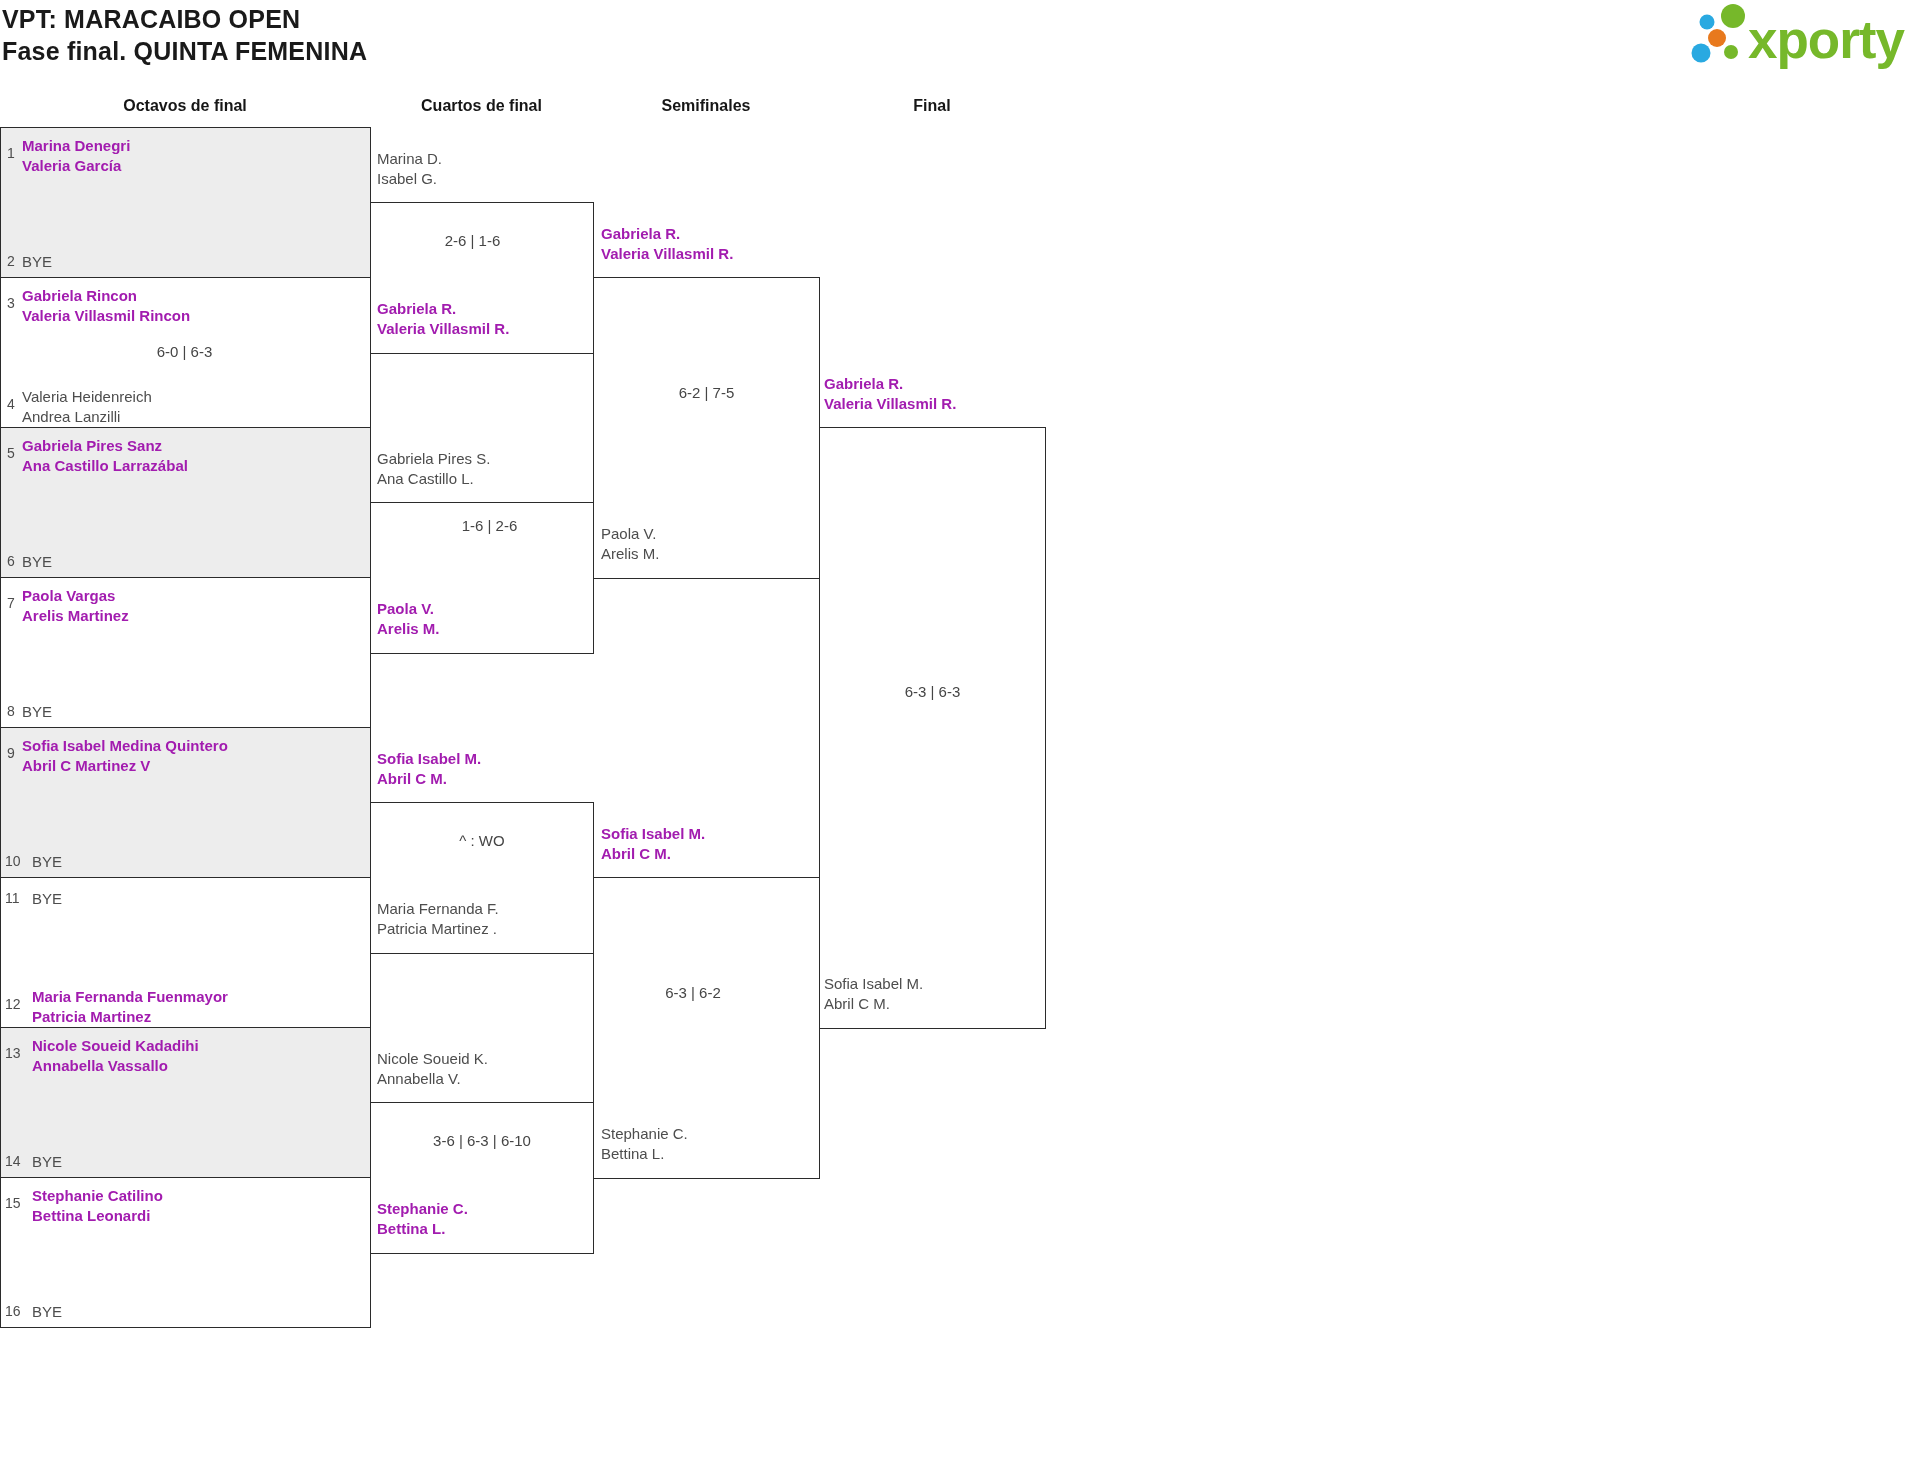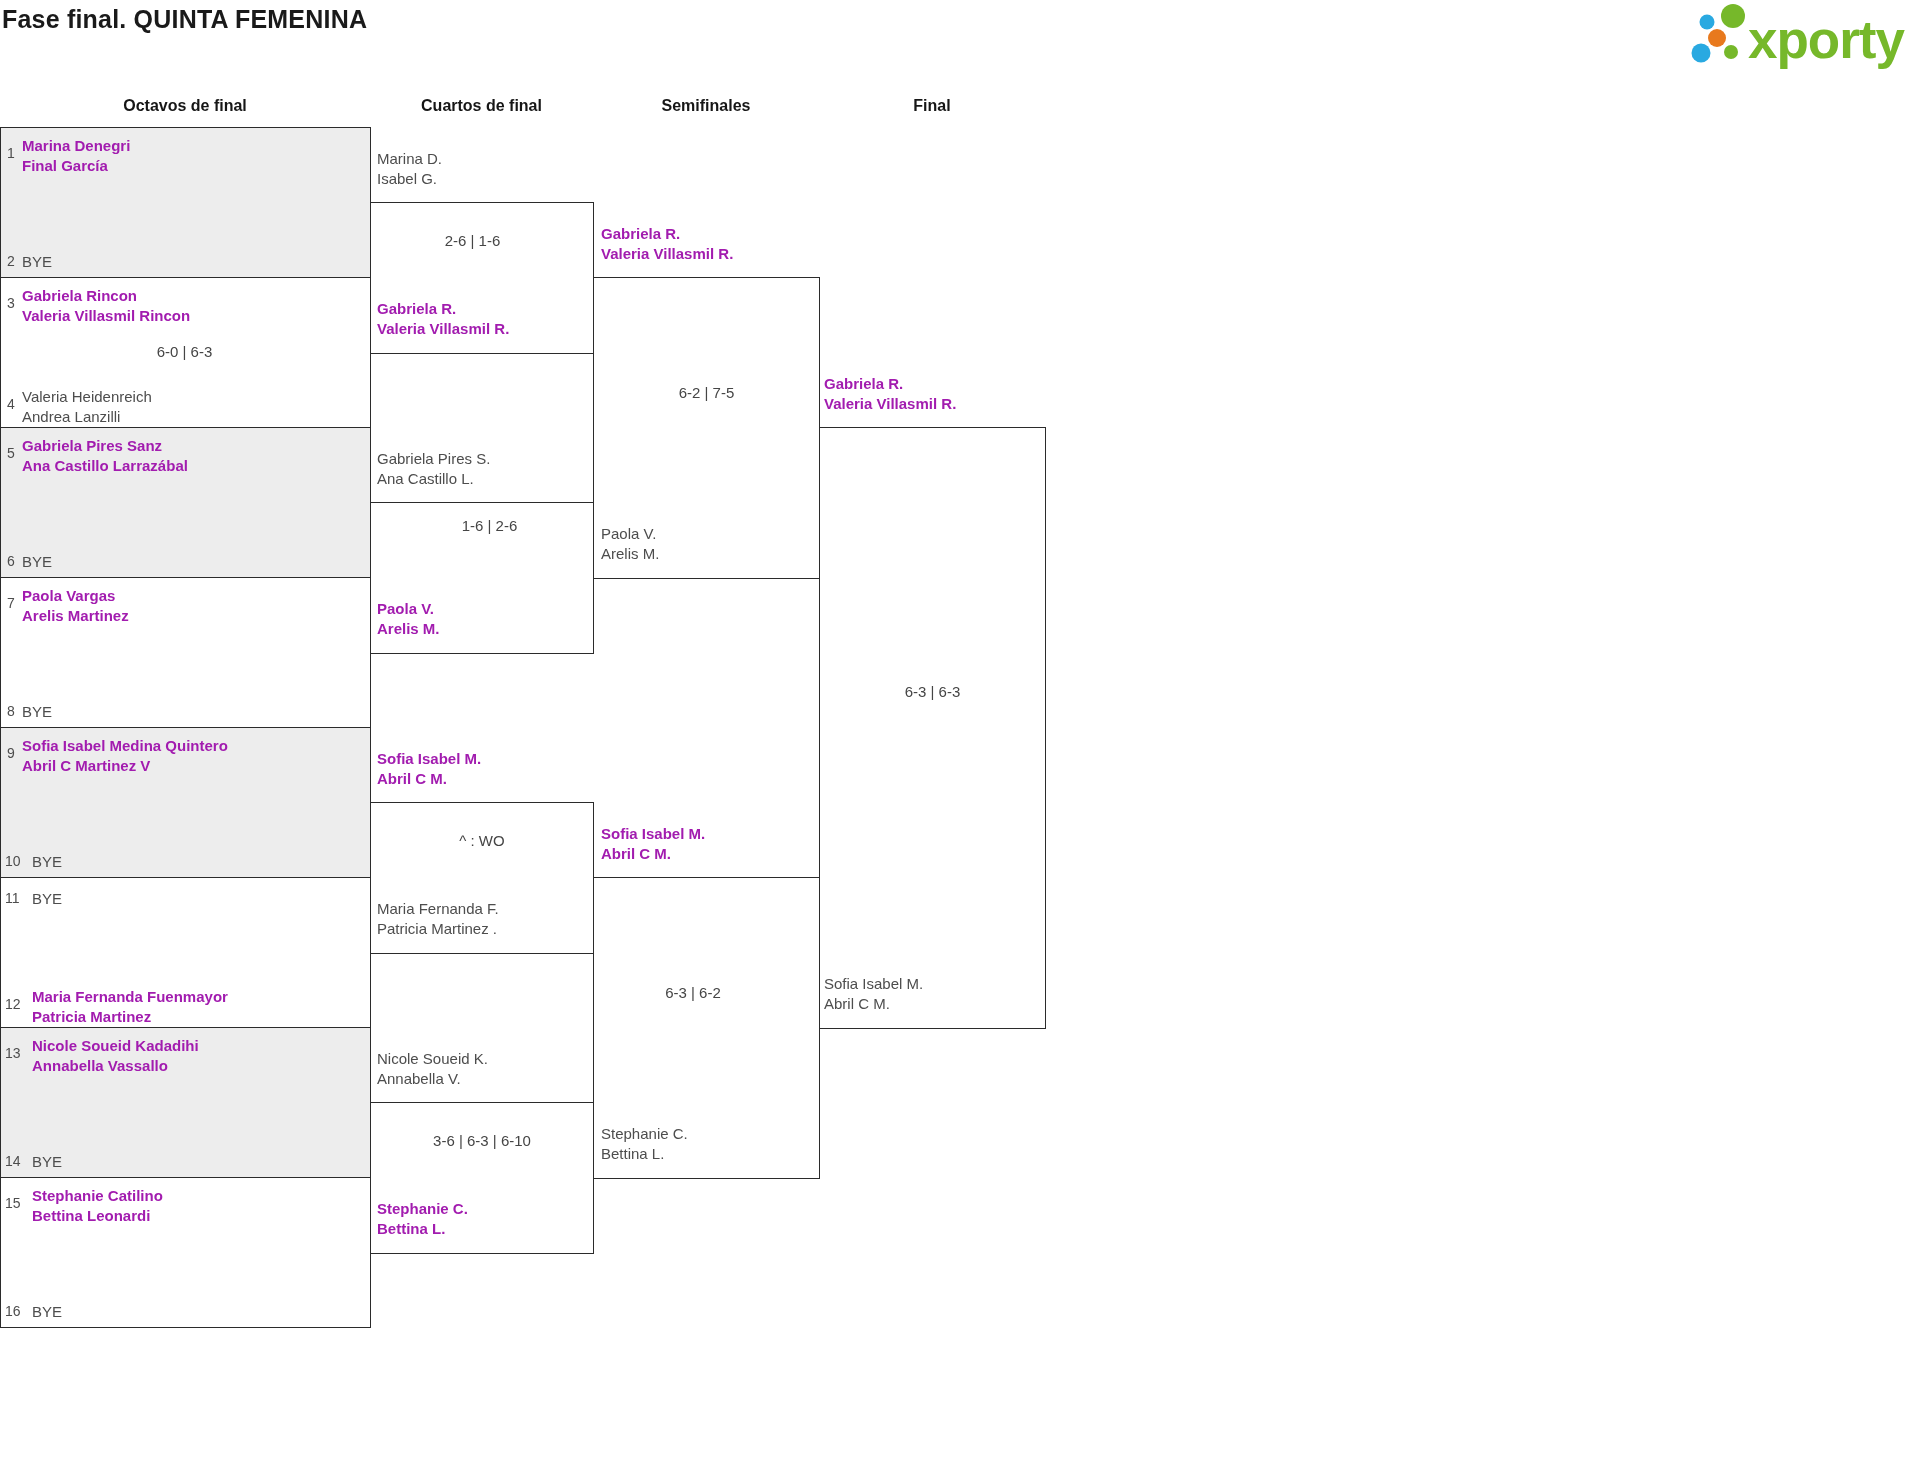--- a/index.html
+++ b/index.html
@@ -26,20 +26,21 @@
   .lbl{position:absolute;font-size:15px;line-height:20px;white-space:nowrap;}
 
   .score{position:absolute;font-size:15px;color:#454545;text-align:center;line-height:20px;}
 </style>
 </head>
 <body>
 
 <div class="page">
 
   <div class="title">
+    <div>VPT: MARACAIBO OPEN</div>
     <div>Fase final. QUINTA FEMENINA</div>
   </div>
 
   <div class="logo">
     <svg width="234" height="78" viewBox="0 0 234 78">
       <circle cx="21" cy="22" r="7.5" fill="#29A9E1"></circle>
       <circle cx="47" cy="16" r="12" fill="#76B82A"></circle>
       <circle cx="31" cy="38" r="9" fill="#E8791D"></circle>
       <circle cx="15" cy="53" r="9.5" fill="#29A9E1"></circle>
       <circle cx="45" cy="52" r="7" fill="#76B82A"></circle>
@@ -49,21 +50,21 @@
 
   <div class="colhead" style="left:0;width:370px;">Octavos de final</div>
   <div class="colhead" style="left:370px;width:223px;">Cuartos de final</div>
   <div class="colhead" style="left:593px;width:226px;">Semifinales</div>
   <div class="colhead" style="left:819px;width:226px;">Final</div>
 
   <div class="blk shade" style="top:127px;">
     <span class="seed" style="left:6px;top:17px">1</span>
     <div class="nm b" style="left:21px;top:8px">
       <div>Marina Denegri</div>
-        <div>Final García</div>
+        <div>Valeria García</div>
     </div>
     <span class="seed" style="left:6px;top:125px">2</span>
     <div class="nm g" style="left:21px;top:124px">
       <div>BYE</div>
     </div>
   </div>
 
   <div class="blk" style="top:277px;">
     <span class="seed" style="left:6px;top:17px">3</span>
     <div class="nm b" style="left:21px;top:8px">

